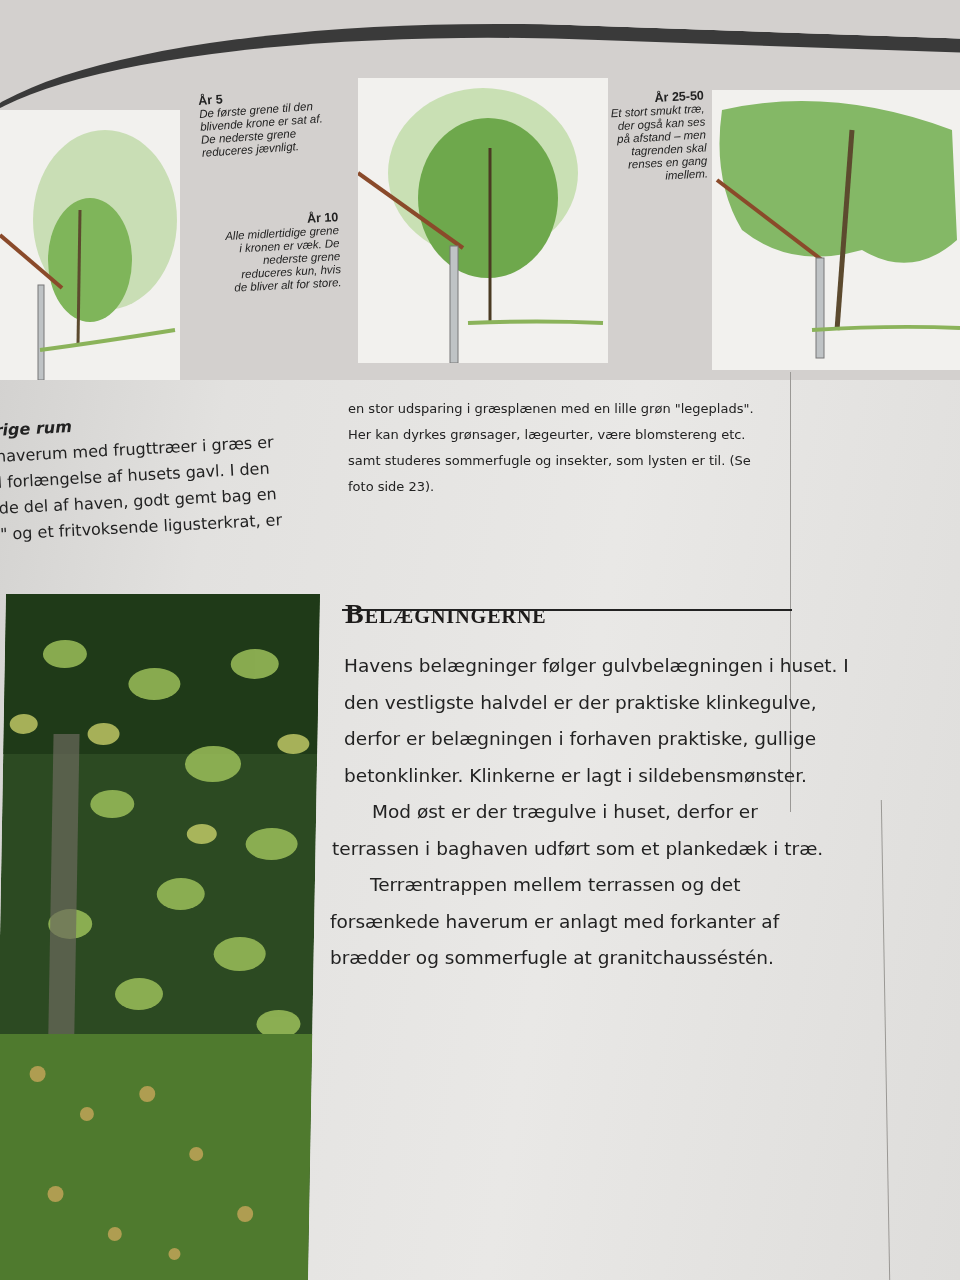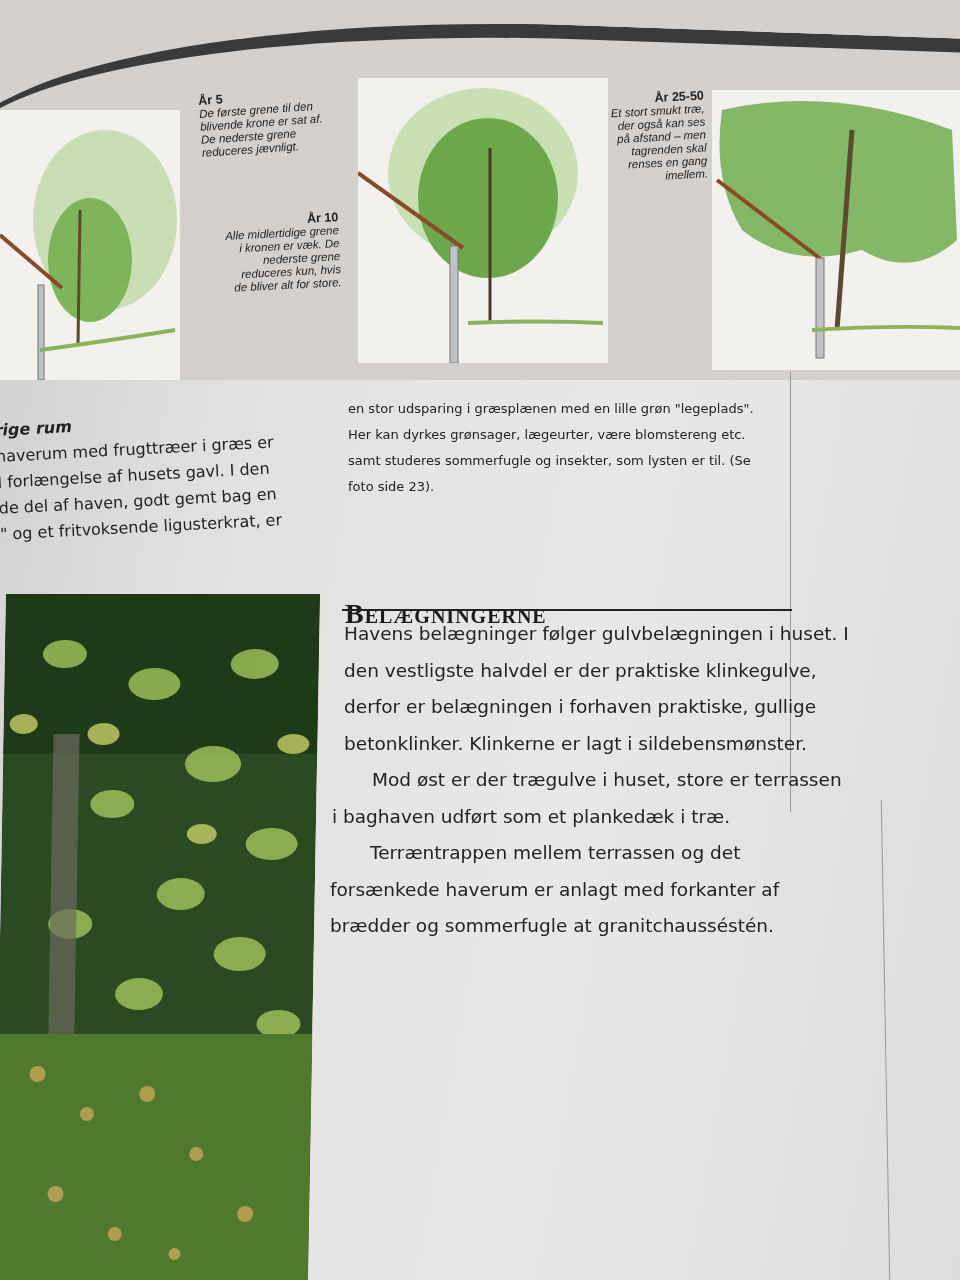--- a/index.html
+++ b/index.html
@@ -12,21 +12,21 @@
   .panel svg{width:100%;height:100%;display:block;}
   .cap{position:absolute;font-family:"Liberation Sans",sans-serif;font-style:italic;font-size:11.5px;line-height:13px;color:#222;}
   .cap b{display:block;font-style:normal;font-weight:bold;font-size:12.5px;}
   .colL{position:absolute;left:-6px;top:418px;width:320px;font-size:16px;line-height:26px;transform:rotate(-3deg);transform-origin:left top;}
   .colL .h{font-weight:bold;font-style:italic;}
   .colM{position:absolute;left:348px;top:396px;width:420px;font-size:13px;line-height:26px;}
   .vline{position:absolute;left:790px;top:372px;width:1px;height:440px;background:#9a9895;}
   .vline2{position:absolute;left:885px;top:800px;width:1px;height:480px;background:#9a9895;transform:rotate(-1deg);}
   .hd{position:absolute;left:345px;top:562px;font-family:"Liberation Serif",serif;font-weight:bold;font-size:28px;letter-spacing:1px;color:#1d1b1a;font-variant:small-caps;margin-top:36px;}
   .rule{position:absolute;left:342px;top:609px;width:450px;height:1.5px;background:#222;}
-  .body{position:absolute;left:330px;top:616px;width:520px;font-size:18.5px;line-height:36.5px;color:#222;}
+  .body{position:absolute;left:330px;top:648px;width:520px;font-size:18.5px;line-height:36.5px;color:#222;}
   .body p{margin:0;}
   .body .ind{text-indent:40px;}
   .photo{position:absolute;left:0;top:594px;width:314px;height:686px;overflow:hidden;transform:skewX(-1deg);}
 </style>
 </head>
 <body>
 
 <div class="page">
   <div class="spine"></div>
   <div class="band"></div>
@@ -126,16 +126,16 @@
           <circle cx="180" cy="660" r="6"></circle>
       </g>
     </svg>
   </div>
 
   <div class="hd">Belægningerne</div>
   <div class="rule"></div>
 
   <div class="body">
     <p style="padding-left:14px;">Havens belægninger følger gulvbelægningen i huset. I den vestligste halvdel er der praktiske klinkegulve, derfor er belægningen i forhaven praktiske, gullige betonklinker. Klinkerne er lagt i sildebensmønster.</p>
-    <p class="ind" style="padding-left:2px;">Mod øst er der trægulve i huset, store er terrassen i baghaven udført som et plankedæk i træ.</p>
+    <p class="ind" style="padding-left:2px;">Mod øst er der trægulve i huset, derfor er terrassen i baghaven udført som et plankedæk i træ.</p>
     <p class="ind">Terræntrappen mellem terrassen og det forsænkede haverum er anlagt med forkanter af brædder og sommerfugle at granitchausséstén.</p>
   </div>
 </div>
 
 </body></html>

